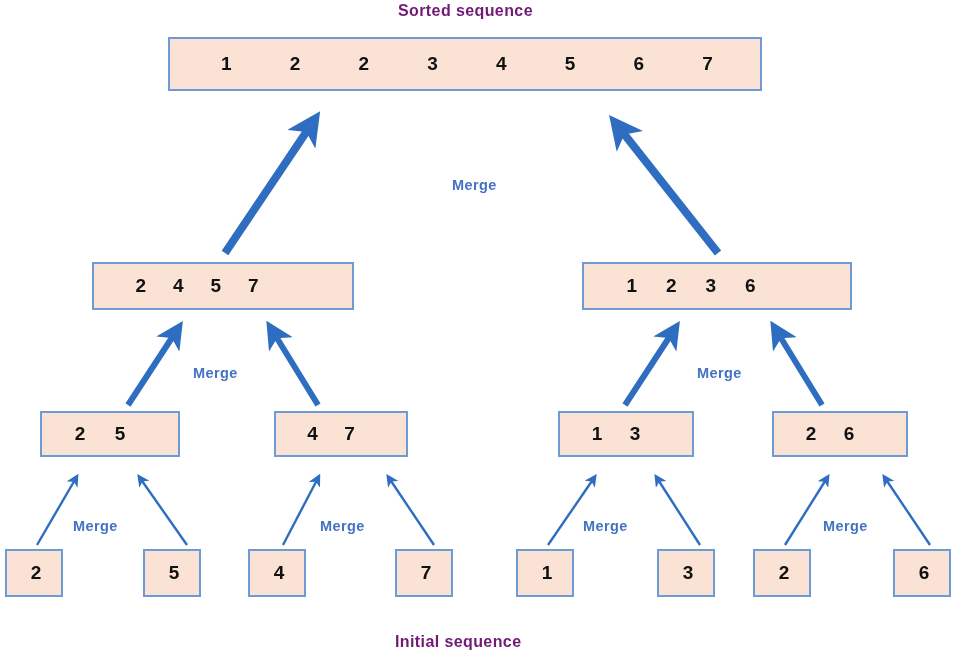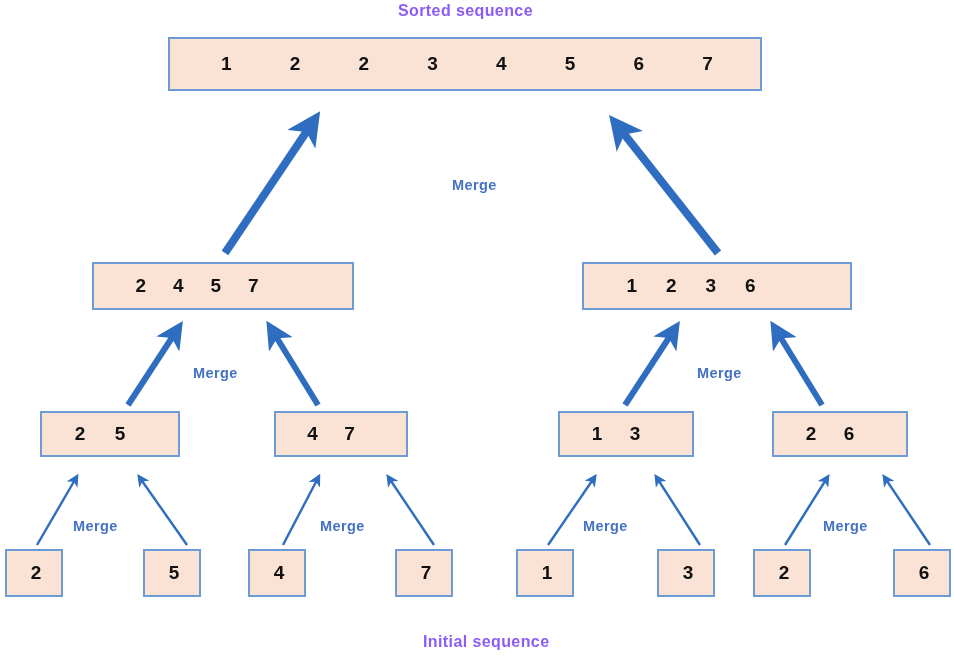--- a/index.html
+++ b/index.html
@@ -10,21 +10,21 @@
   #canvas {
     position: relative;
     width: 954px;
     height: 662px;
     background: #ffffff;
     font-family: "Liberation Sans", sans-serif;
     overflow: hidden;
   }
   .label {
     position: absolute;
-    color: #8b5cf6;
+    color: #701a75;
     font-weight: bold;
     font-size: 15px;
     letter-spacing: 0.4px;
     white-space: nowrap;
   }
   .caption {
     font-size: 16px;
   }
   .merge-label {
     font-size: 14.5px;
@@ -55,21 +55,21 @@
     pointer-events: none;
   }
 </style>
 </head>
 <body>
 
 <div id="canvas">
 
   <div class="label caption" id="title-top" style="left: 398px; top: 2px;">Sorted sequence</div>
 
-  <div class="label caption" id="title-bottom" style="left: 395px; top: 633px; margin-left: 28px;">Initial sequence</div>
+  <div class="label caption" id="title-bottom" style="left: 395px; top: 633px;">Initial sequence</div>
 
   <svg class="arrows" viewBox="0 0 954 662">
     <defs>
       <marker id="head-thick" markerWidth="4.2" markerHeight="4.2" refX="2.6" refY="2.1" orient="auto" markerUnits="strokeWidth">
         <path d="M0,0 L4.2,2.1 L0,4.2 L1.1,2.1 Z" fill="#2E6DBF"></path>
       </marker>
       <marker id="head-med" markerWidth="4.6" markerHeight="4.6" refX="2.8" refY="2.3" orient="auto" markerUnits="strokeWidth">
         <path d="M0,0 L4.6,2.3 L0,4.6 L1.2,2.3 Z" fill="#2E6DBF"></path>
       </marker>
       <marker id="head-thin" markerWidth="5.2" markerHeight="5.2" refX="3.2" refY="2.6" orient="auto" markerUnits="strokeWidth">

